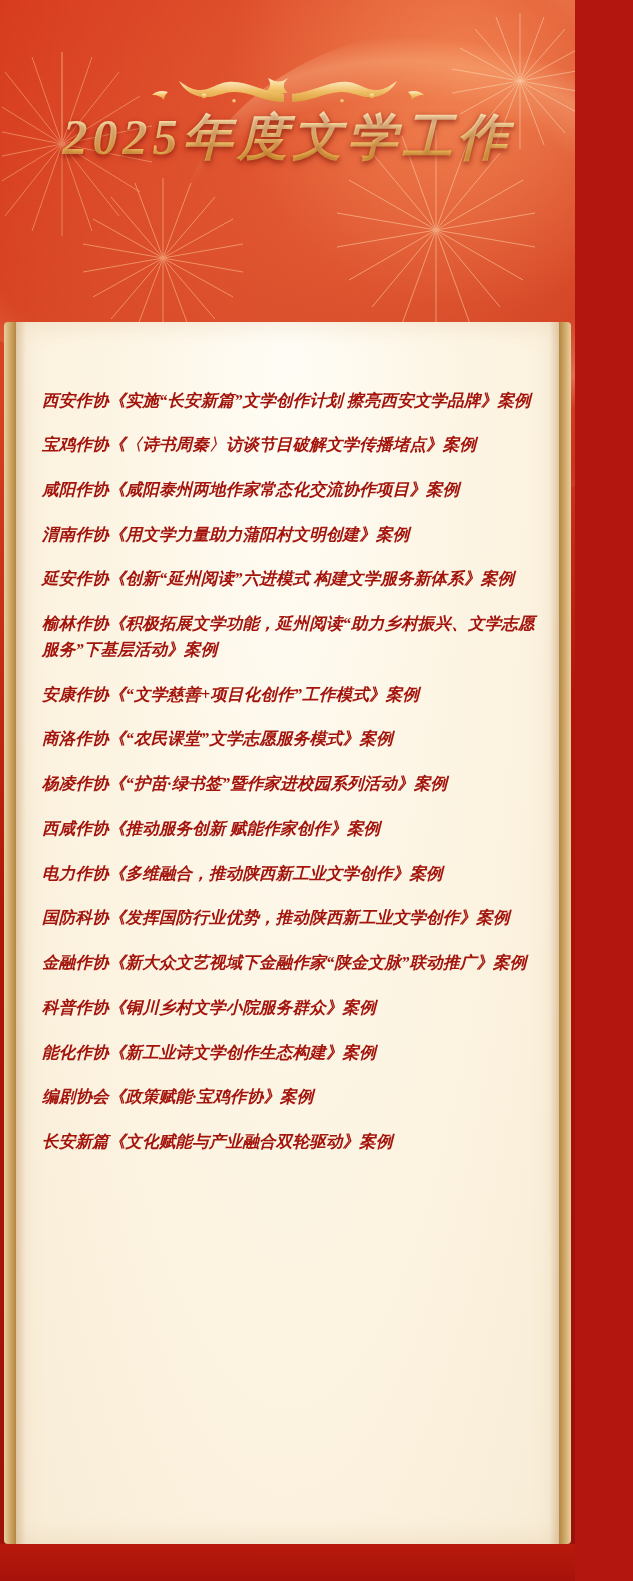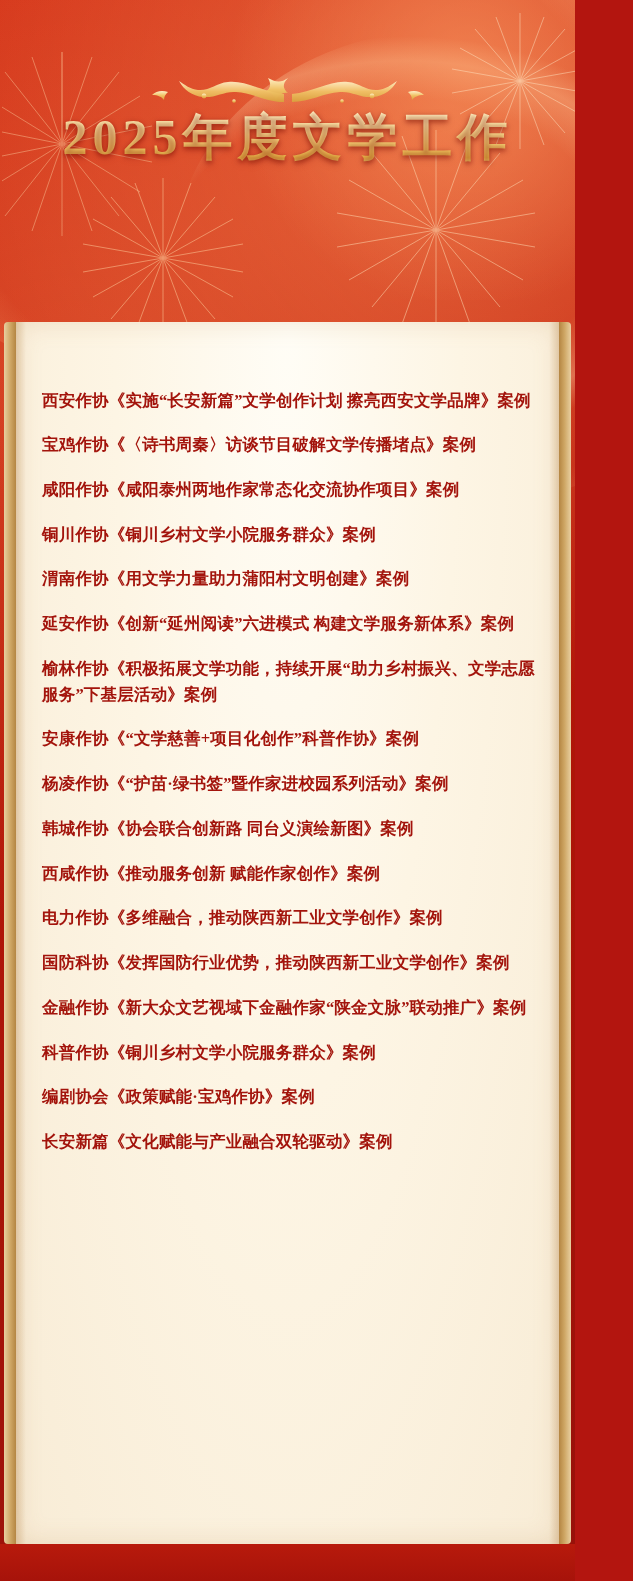--- a/index.html
+++ b/index.html
@@ -18,20 +18,21 @@
   
   .poster {
     position: relative;
     width: 575px;
     height: 1581px;
     overflow: hidden;
     background:
       radial-gradient(circle at 78% 8%, rgba(255,150,90,0.55) 0%, rgba(255,120,60,0.0) 38%),
       radial-gradient(circle at 12% 26%, rgba(255,140,80,0.30) 0%, rgba(255,120,60,0.0) 40%),
       linear-gradient(160deg, #d02b14 0%, #c01e0d 28%, #ad1508 55%, #97110a 100%);
+    font-style: italic;
   }
 
   
   .swirl {
     position: absolute;
     border-radius: 50%;
     pointer-events: none;
   }
   .swirl.s1 {
     left: -160px; top: -240px;
@@ -302,32 +303,32 @@
 
   <div class="scroll-wrap">
     <div class="scroll-edge left"></div>
     <div class="scroll-edge right"></div>
 
     <div class="paper">
       <div class="list">
         <div class="list-item">西安作协《实施“长安新篇”文学创作计划 擦亮西安文学品牌》案例</div>
         <div class="list-item">宝鸡作协《〈诗书周秦〉访谈节目破解文学传播堵点》案例</div>
         <div class="list-item">咸阳作协《咸阳泰州两地作家常态化交流协作项目》案例</div>
-        <div class="list-item">铜川作协《铜川乡村文学小院服务群众》案例</div>
         <div class="list-item">渭南作协《用文学力量助力蒲阳村文明创建》案例</div>
         <div class="list-item">延安作协《创新“延州阅读”六进模式 构建文学服务新体系》案例</div>
-        <div class="list-item">榆林作协《积极拓展文学功能，持续开展“助力乡村振兴、文学志愿服务”下基层活动》案例</div>
-        <div class="list-item">安康作协《“文学慈善+项目化创作”科普作协》案例</div>
+        <div class="list-item">榆林作协《积极拓展文学功能，延州阅读“助力乡村振兴、文学志愿服务”下基层活动》案例</div>
+        <div class="list-item">安康作协《“文学慈善+项目化创作”工作模式》案例</div>
+        <div class="list-item">商洛作协《“农民课堂”文学志愿服务模式》案例</div>
         <div class="list-item">杨凌作协《“护苗·绿书签”暨作家进校园系列活动》案例</div>
-        <div class="list-item">韩城作协《协会联合创新路 同台义演绘新图》案例</div>
         <div class="list-item">西咸作协《推动服务创新 赋能作家创作》案例</div>
         <div class="list-item">电力作协《多维融合，推动陕西新工业文学创作》案例</div>
         <div class="list-item">国防科协《发挥国防行业优势，推动陕西新工业文学创作》案例</div>
         <div class="list-item">金融作协《新大众文艺视域下金融作家“陕金文脉”联动推广》案例</div>
         <div class="list-item">科普作协《铜川乡村文学小院服务群众》案例</div>
+        <div class="list-item">能化作协《新工业诗文学创作生态构建》案例</div>
         <div class="list-item">编剧协会《政策赋能·宝鸡作协》案例</div>
         <div class="list-item">长安新篇《文化赋能与产业融合双轮驱动》案例</div>
       </div>
     </div>
   </div>
 
   <div class="footer-strip"></div>
 </div>
 
 </body></html>

